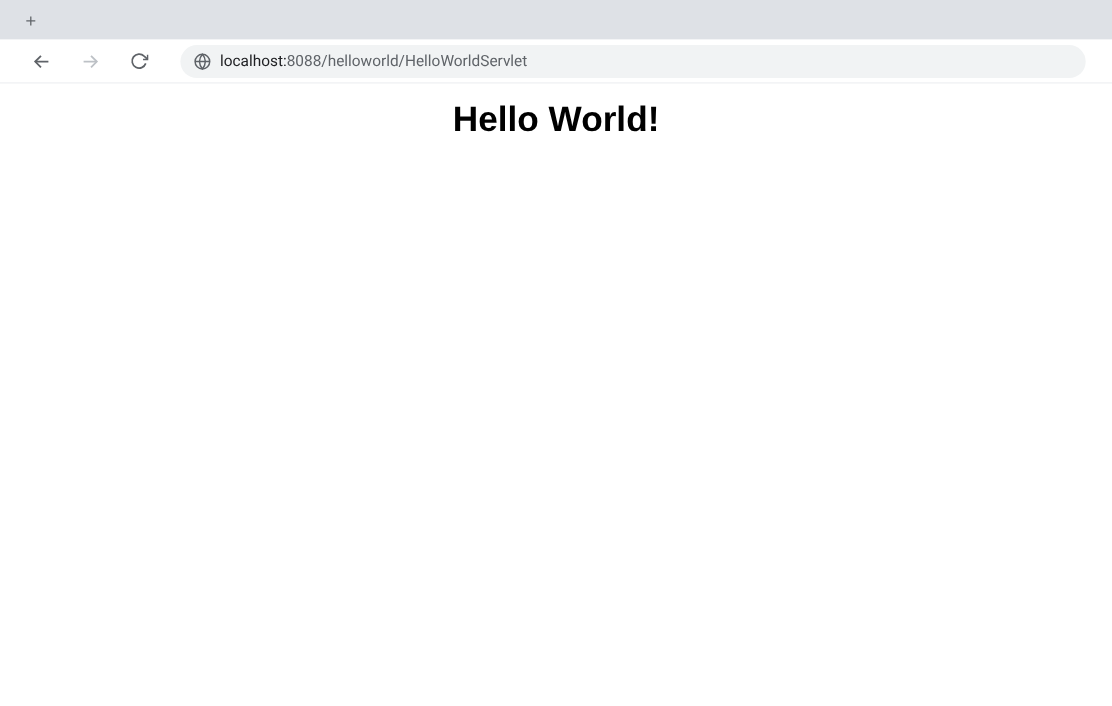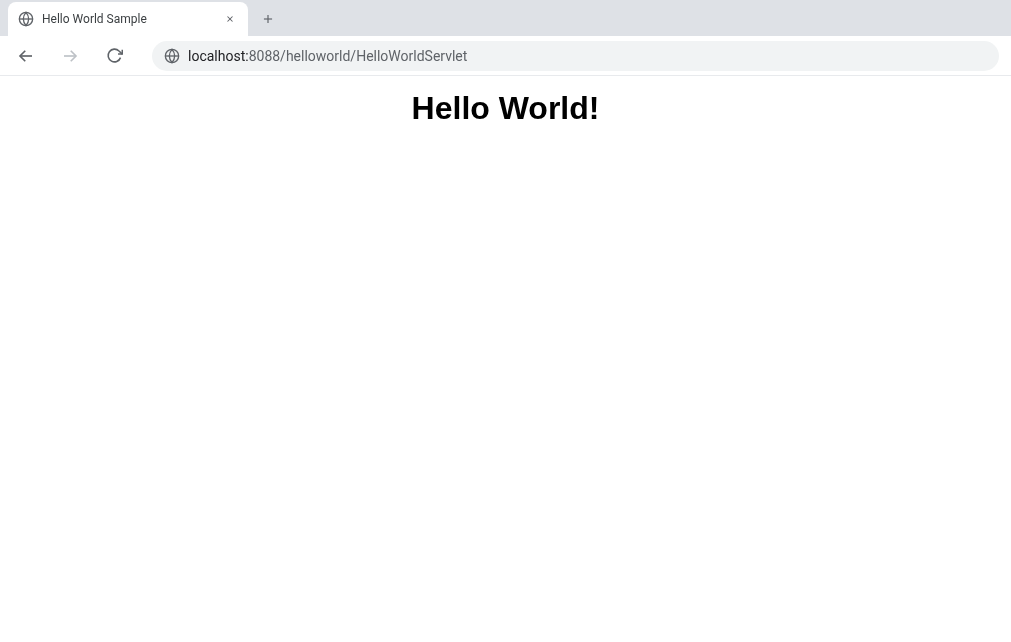--- a/index.html
+++ b/index.html
@@ -68,21 +68,21 @@
       cursor: pointer;
       margin-left: 6px;
       margin-bottom: 3px;
       border-radius: 50%;
     }
     .toolbar {
       background: #fff;
       height: 40px;
       display: flex;
       align-items: center;
-      padding: 0 12px;
+      padding: 0 24px;
       gap: 16px;
       border-bottom: 1px solid #e8eaed;
     }
     .nav-btn {
       width: 28px;
       height: 28px;
       display: flex;
       align-items: center;
       justify-content: center;
       color: #5f6368;
@@ -134,36 +134,20 @@
       font-size: 32px;
       font-weight: bold;
       color: #000;
       text-align: center;
     }
   </style>
 </head>
 <body>
 
 <div class="browser-chrome">
-  <div class="tab">
-    <span class="tab-favicon">
-      <svg width="16" height="16" viewBox="0 0 24 24" fill="none" stroke="currentColor" stroke-width="2">
-        <circle cx="12" cy="12" r="10"></circle>
-        <line x1="2" y1="12" x2="22" y2="12"></line>
-        <path d="M12 2a15.3 15.3 0 0 1 4 10 15.3 15.3 0 0 1-4 10 15.3 15.3 0 0 1-4-10 15.3 15.3 0 0 1 4-10z"></path>
-      </svg>
-    </span>
-    <span class="tab-title">Hello World Sample</span>
-    <span class="tab-close">
-      <svg width="10" height="10" viewBox="0 0 24 24" fill="none" stroke="currentColor" stroke-width="2.5">
-        <line x1="18" y1="6" x2="6" y2="18"></line>
-        <line x1="6" y1="6" x2="18" y2="18"></line>
-      </svg>
-    </span>
-  </div>
   <div class="new-tab">
     <svg width="14" height="14" viewBox="0 0 24 24" fill="none" stroke="currentColor" stroke-width="2">
       <line x1="12" y1="5" x2="12" y2="19"></line>
       <line x1="5" y1="12" x2="19" y2="12"></line>
     </svg>
   </div>
 </div>
 
 <div class="toolbar">
   <div class="nav-btn">

